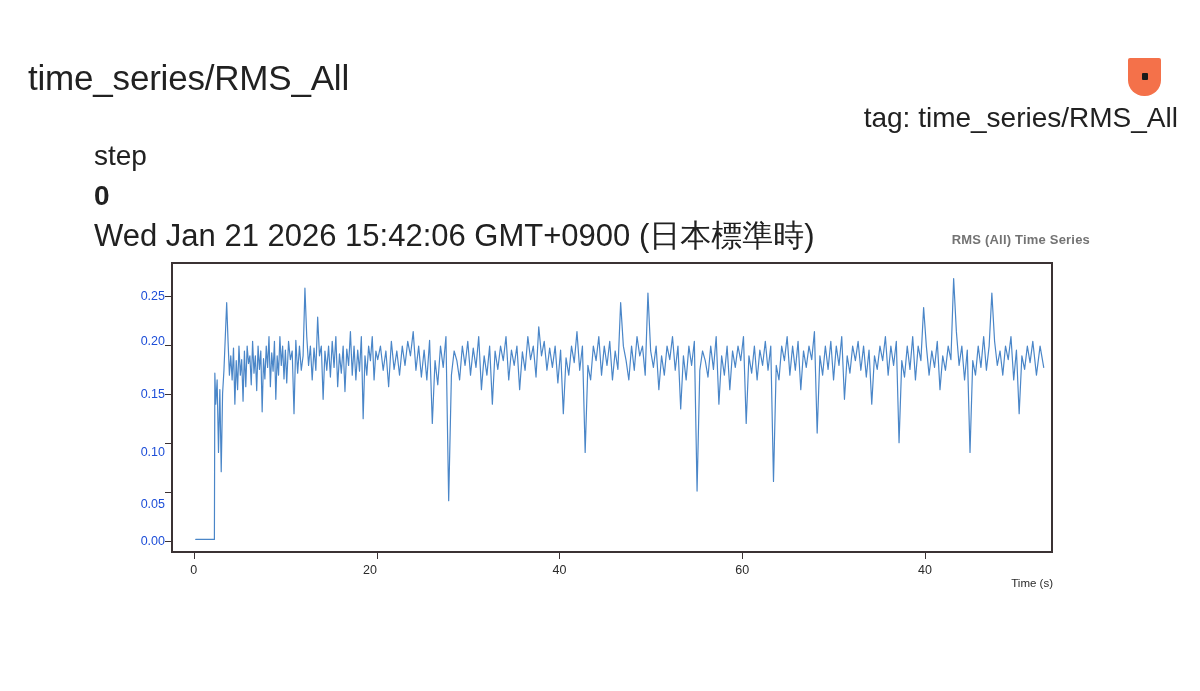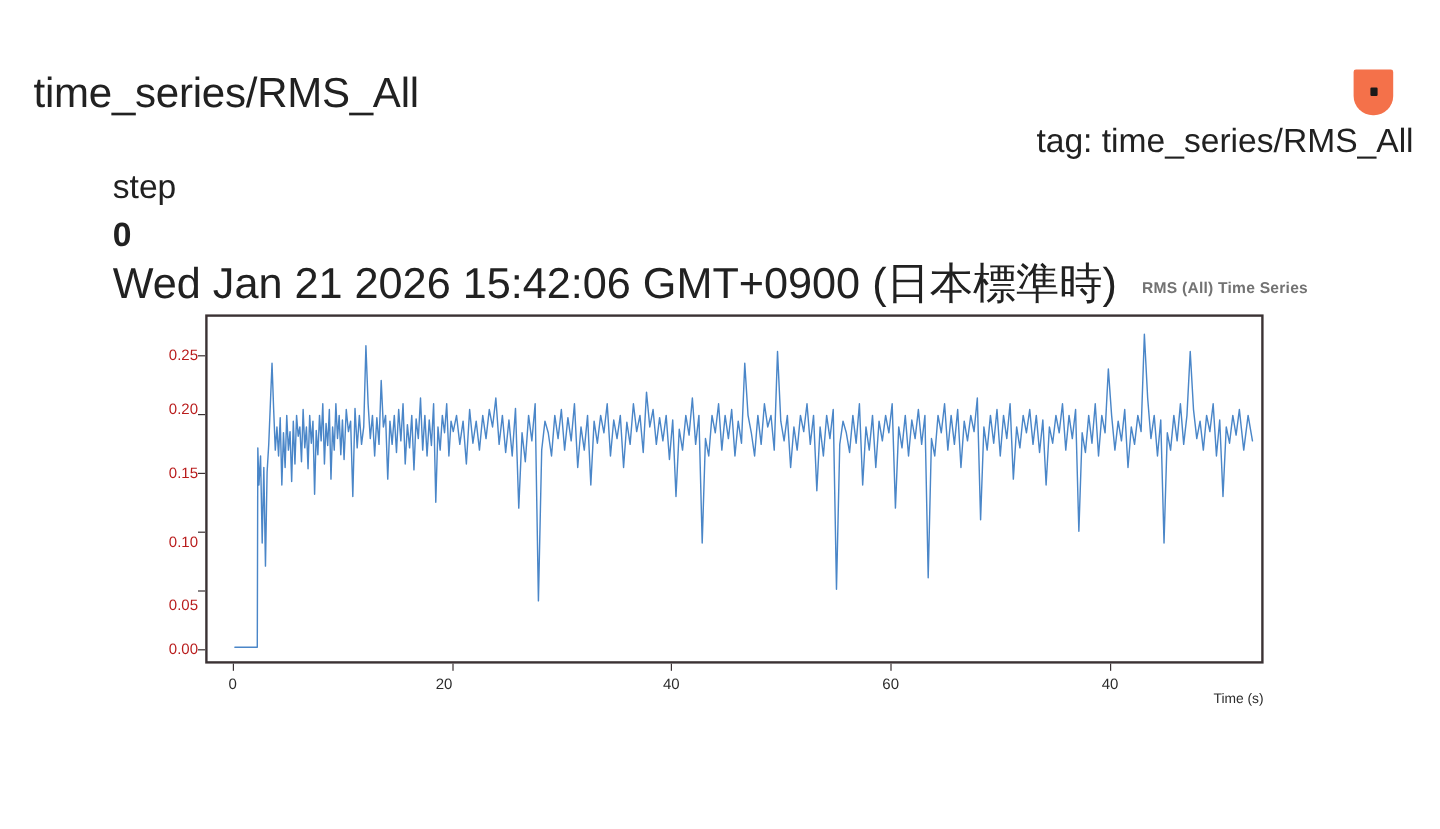--- a/index.html
+++ b/index.html
@@ -53,21 +53,21 @@
     color: #212121;
   }
   #step-value {
     font-size: 28px;
     line-height: 40px;
     font-weight: 700;
     color: #212121;
     margin-left: 8px;
   }
   #wall-time {
-    font-size: 36px;
+    font-size: 31px;
     line-height: 40px;
     font-weight: 400;
     color: #212121;
     margin-left: 66px;
   }
 
   
   #badge {
     position: absolute;
     left: 1128px;
@@ -125,21 +125,21 @@
     width: 100%;
     height: 100%;
     display: block;
   }
 
   .ytick {
     position: absolute;
     right: 0;
     transform: translateY(-50%);
     font-size: 12.5px;
-    color: #b91c1c;
+    color: #1d4ed8;
     text-align: right;
     white-space: nowrap;
   }
   #ytick-col {
     position: absolute;
     left: 0;
     top: 30px;
     width: 55px;
     height: 291px;
   }

